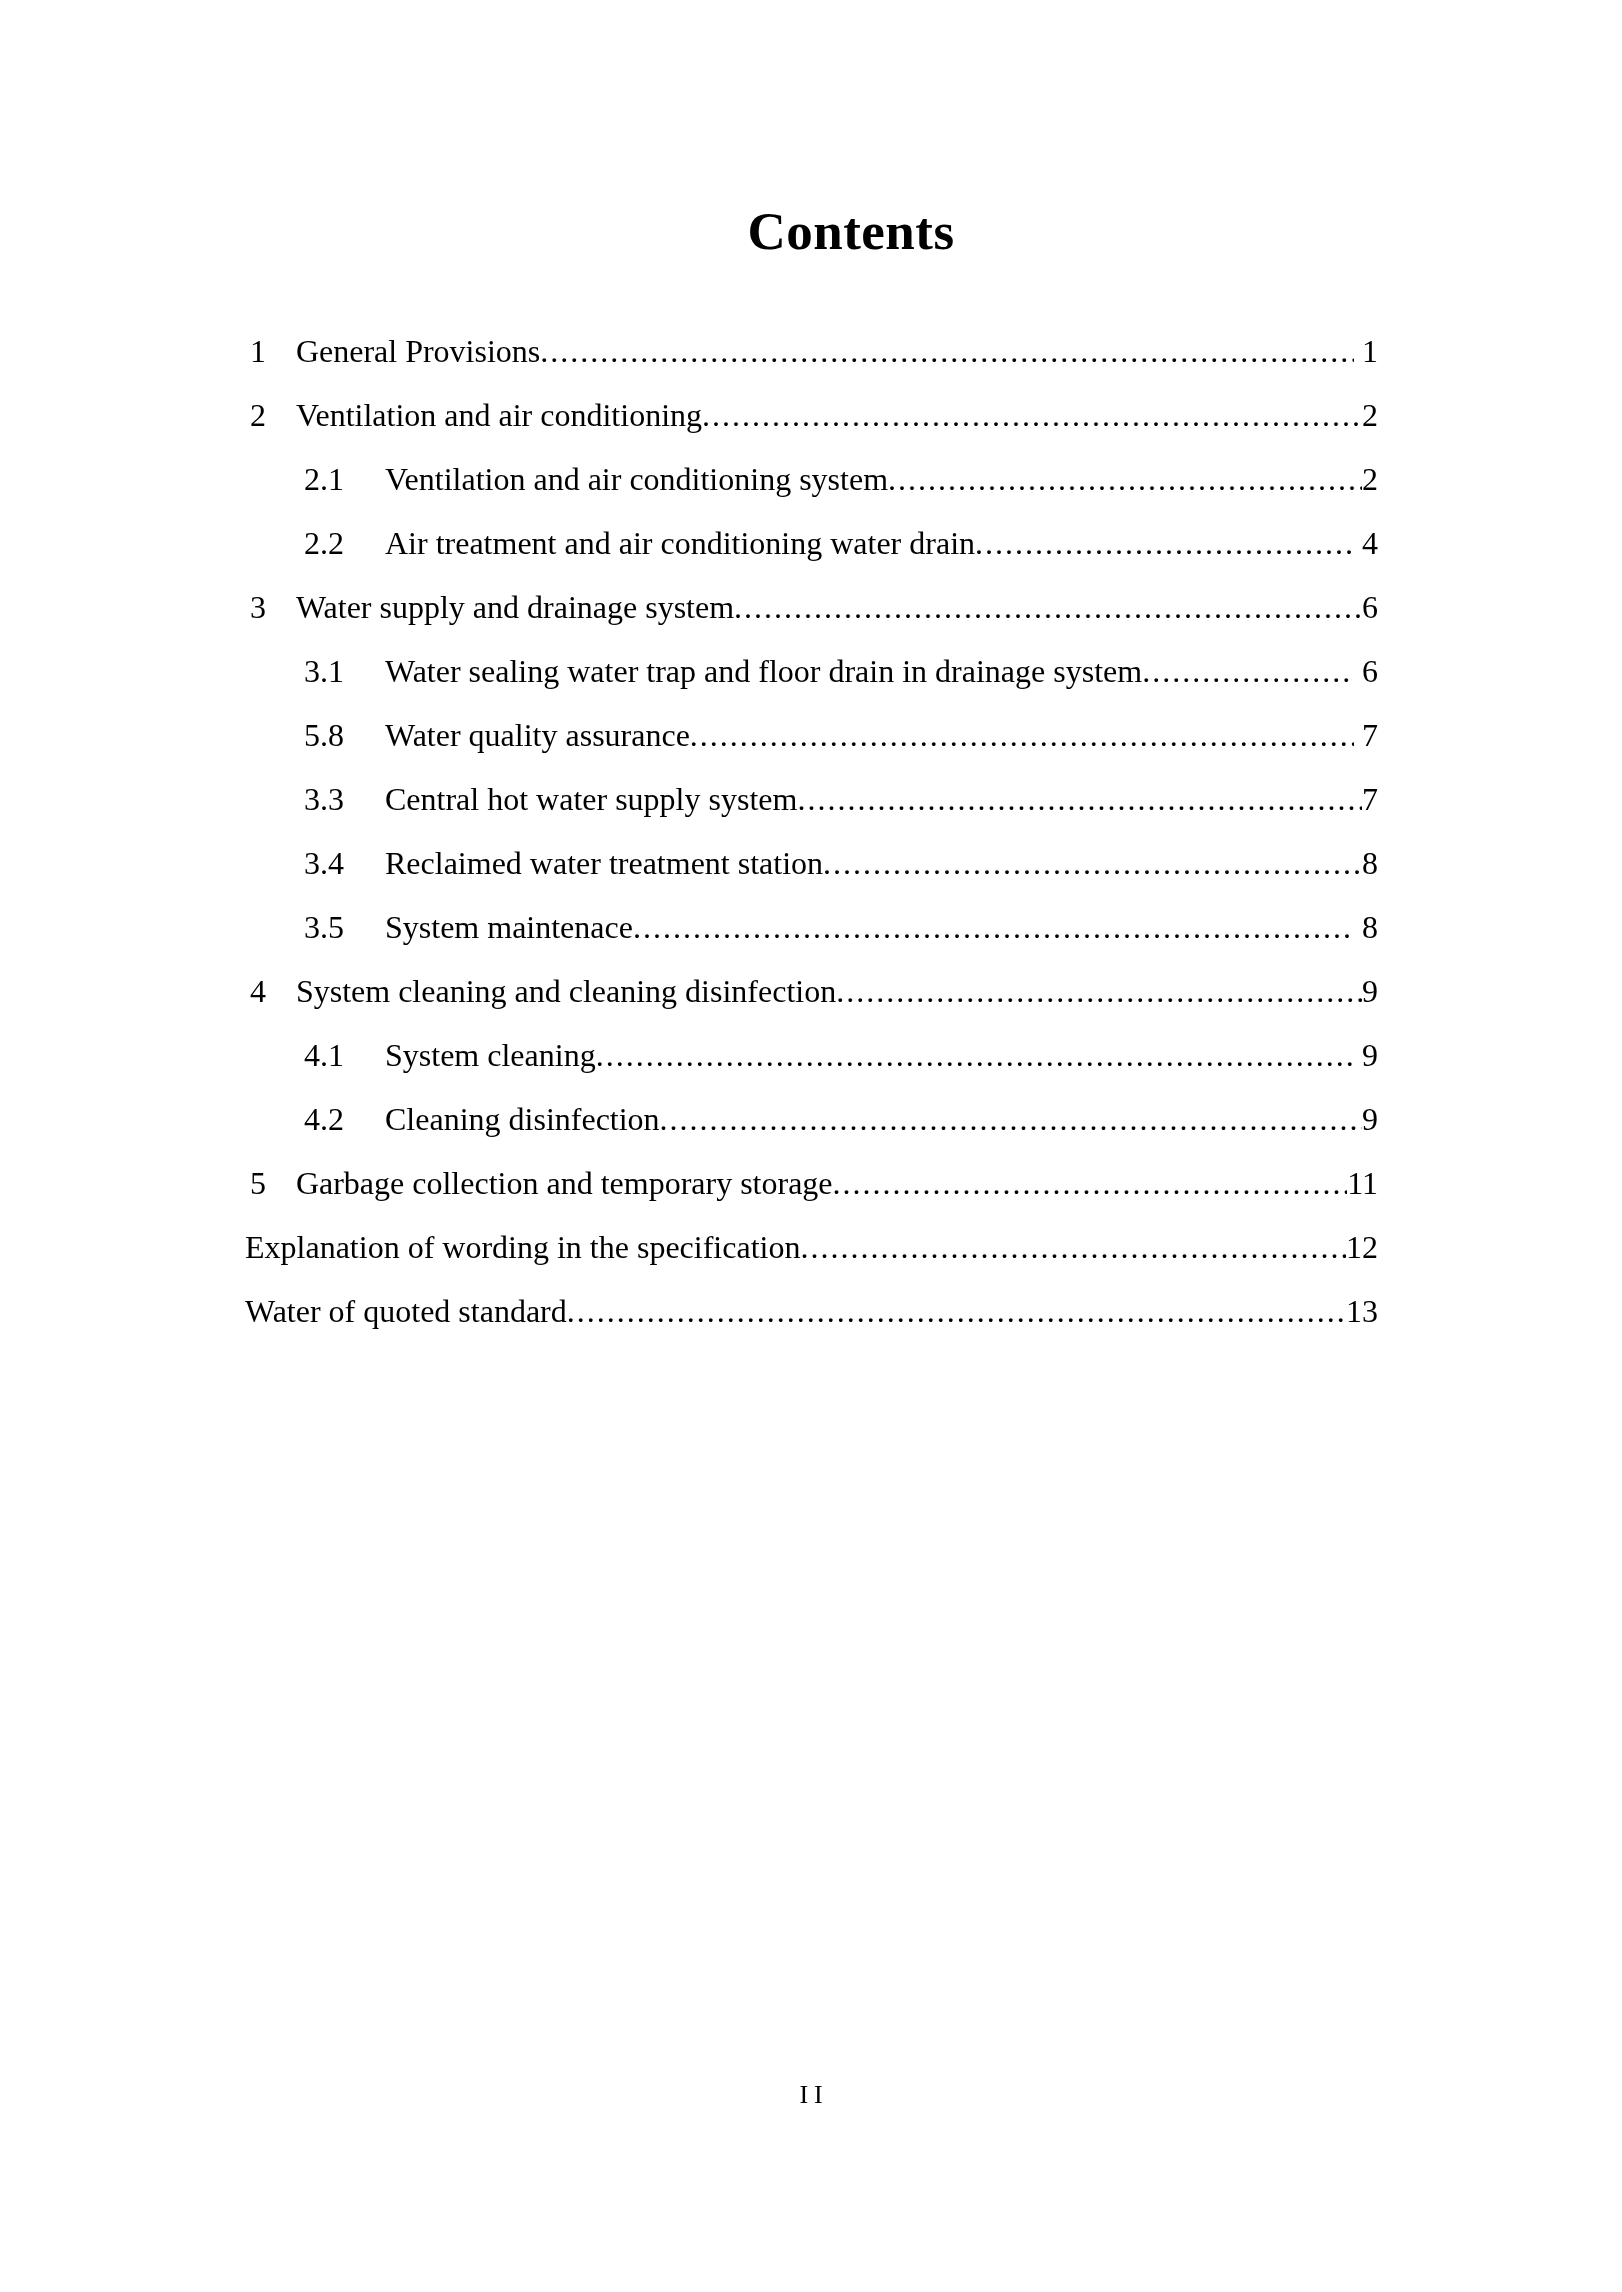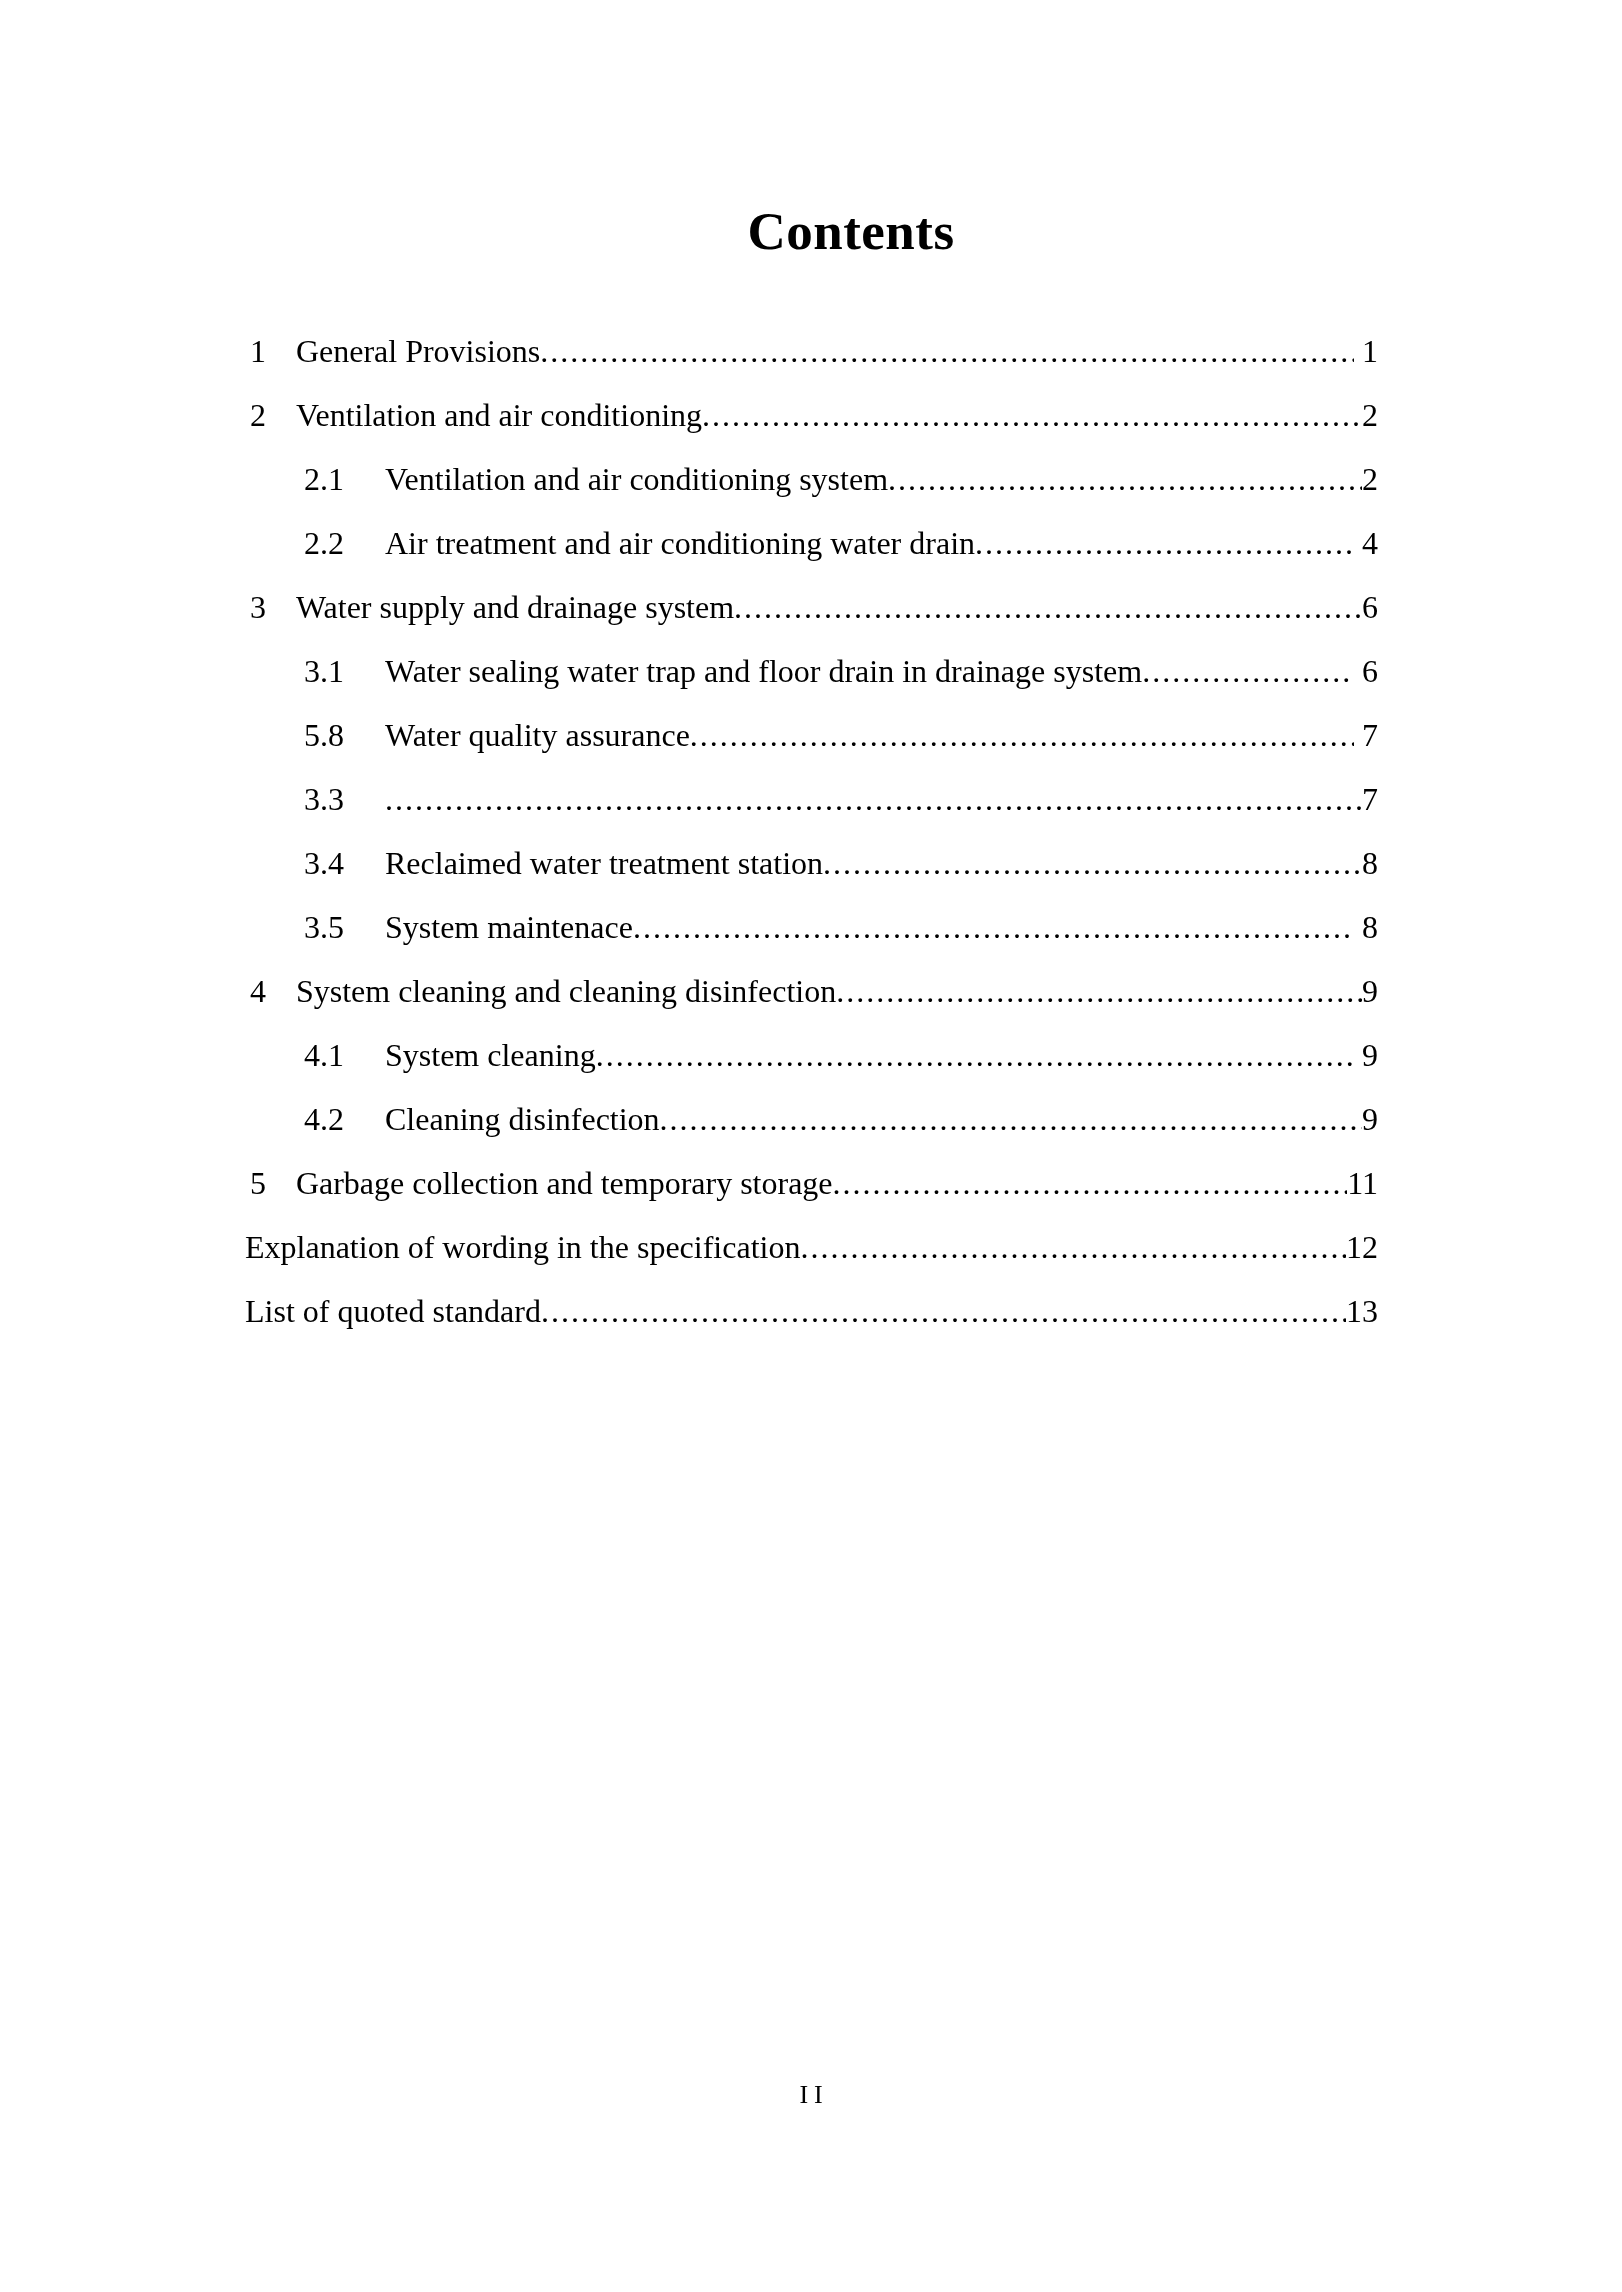--- a/index.html
+++ b/index.html
@@ -122,20 +122,21 @@
 
   <div class="toc-row lvl2">
     <span class="num">5.8</span>
     <span class="title">Water quality assurance</span>
     <span class="dots"></span>
     <span class="pg"> 7</span>
   </div>
 
   <div class="toc-row lvl2">
     <span class="num">3.3</span>
+    <span class="title">Central hot water supply system</span>
     <span class="dots"></span>
     <span class="pg">7</span>
   </div>
 
   <div class="toc-row lvl2">
     <span class="num">3.4</span>
     <span class="title">Reclaimed water treatment station</span>
     <span class="dots"></span>
     <span class="pg">8</span>
   </div>
@@ -175,21 +176,21 @@
     <span class="pg">11</span>
   </div>
 
   <div class="toc-row lvl0">
     <span class="title">Explanation of wording in the specification</span>
     <span class="dots"></span>
     <span class="pg">12</span>
   </div>
 
   <div class="toc-row lvl0">
-    <span class="title">List of quoted standard</span>
+    <span class="title">Water of quoted standard</span>
     <span class="dots"></span>
     <span class="pg">13</span>
   </div>
 
 
 </div>
 
 <div class="page-footer">II</div>
 
 

